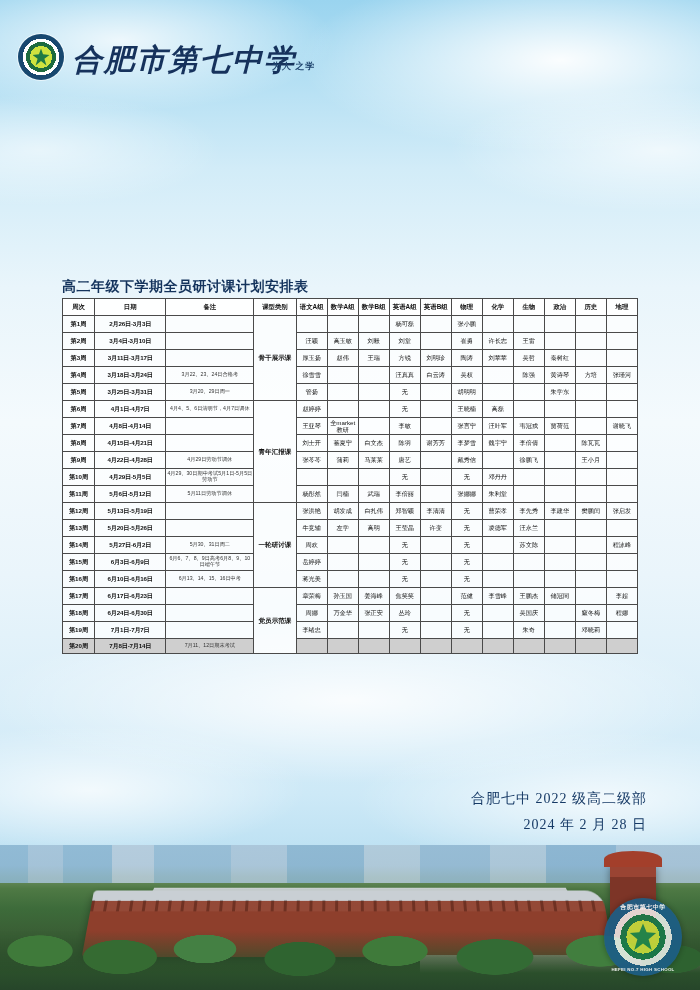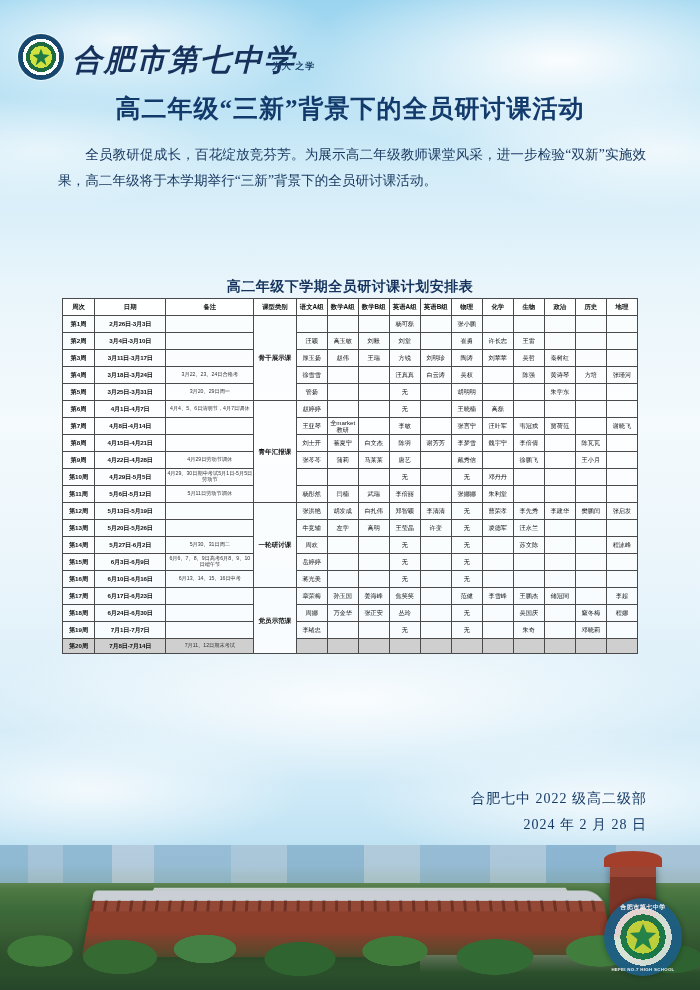--- a/index.html
+++ b/index.html
@@ -57,21 +57,21 @@
     font-size:13.6px;line-height:25.5px;color:#16365e;text-align:justify;text-indent:2em;
     font-family:"Liberation Serif","DejaVu Serif",serif;
   }
   #p1{top:142px;}
   #p2{top:205px;}
   #p3{top:652px;}
 
   
   .table-wrap{position:absolute;left:62px;top:278px;width:576px;}
   .tbl-title{
-    text-align:center;font-size:14px;font-weight:bold;color:#14335c;
+    font-size:14px;font-weight:bold;color:#14335c;
     padding-bottom:2px;letter-spacing:.5px;
   }
   table{border-collapse:collapse;width:576px;background:rgba(255,255,255,.72);}
   th,td{
     border:1px solid #4a4a4a;font-size:6.2px;line-height:1.15;
     text-align:center;vertical-align:middle;color:#111;padding:0;height:16px;
     font-family:"Liberation Sans","DejaVu Sans",sans-serif;
   }
   th{font-weight:bold;font-size:6.4px;background:rgba(255,255,255,.8);}
   td.wk{font-weight:bold;width:30px;}
@@ -169,23 +169,21 @@
 <div class="page">
 
   <div class="sky"></div>
 
   <div class="header">
     <div class="logo"></div>
     <div class="school-name">合肥市第七中学</div>
     <div class="school-sub">为人 之学</div>
   </div>
 
-  <div class="doc-title">高二年级“三新”背景下的全员研讨课活动</div>
-
-  <div class="para" id="p1">全员教研促成长，百花绽放竞芬芳。为展示高二年级教师课堂风采，进一步检验“双新”实施效果，高二年级将于本学期举行“三新”背景下的全员研讨课活动。</div>
+
 
   <div class="table-wrap">
     <div class="tbl-title">高二年级下学期全员研讨课计划安排表</div>
     <table>
       <thead>
         <tr id="hdr-row">
             <th class="wk">周次</th>
             <th class="date">日期</th>
             <th class="note">备注</th>
             <th class="ctype">课型类别</th>

